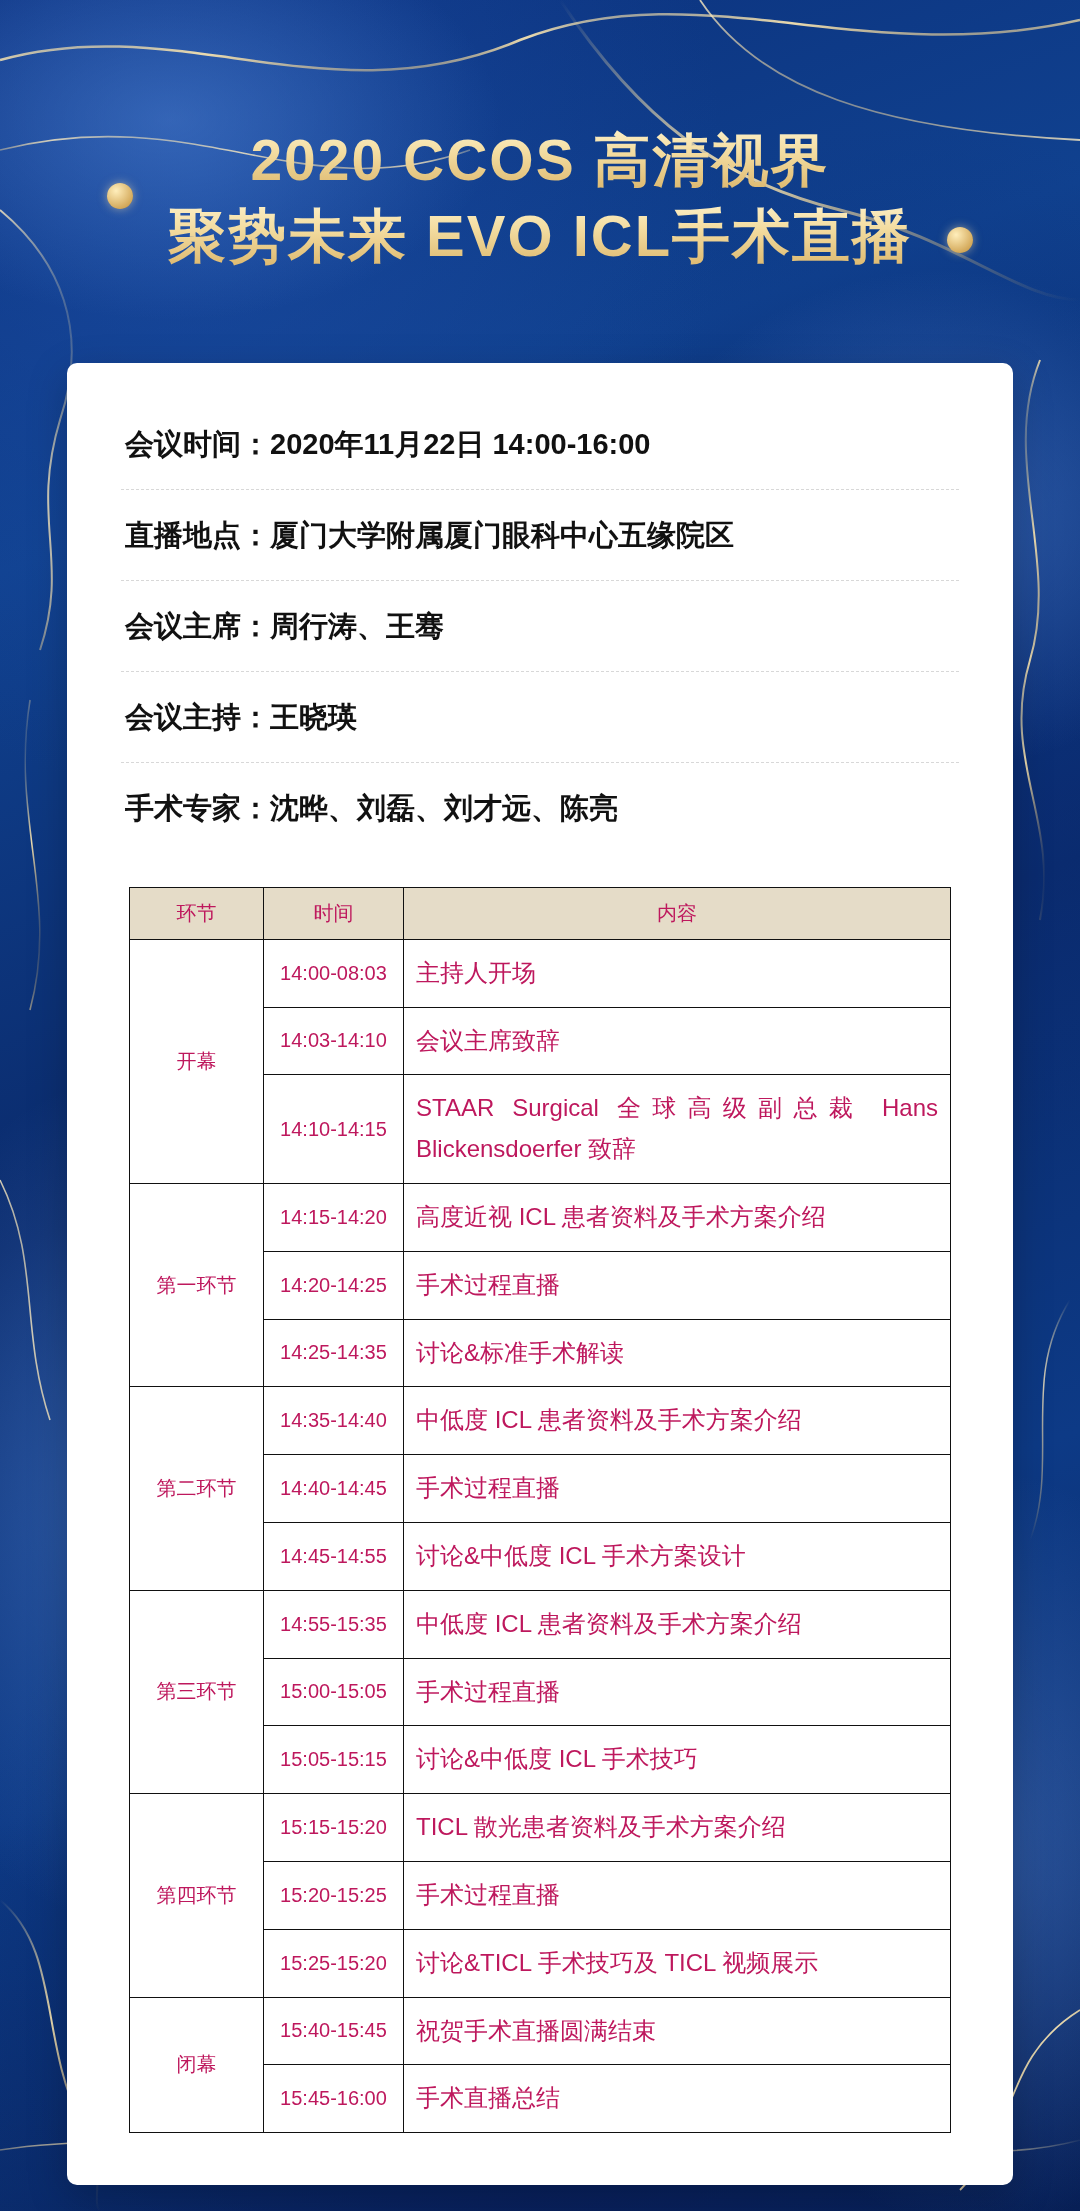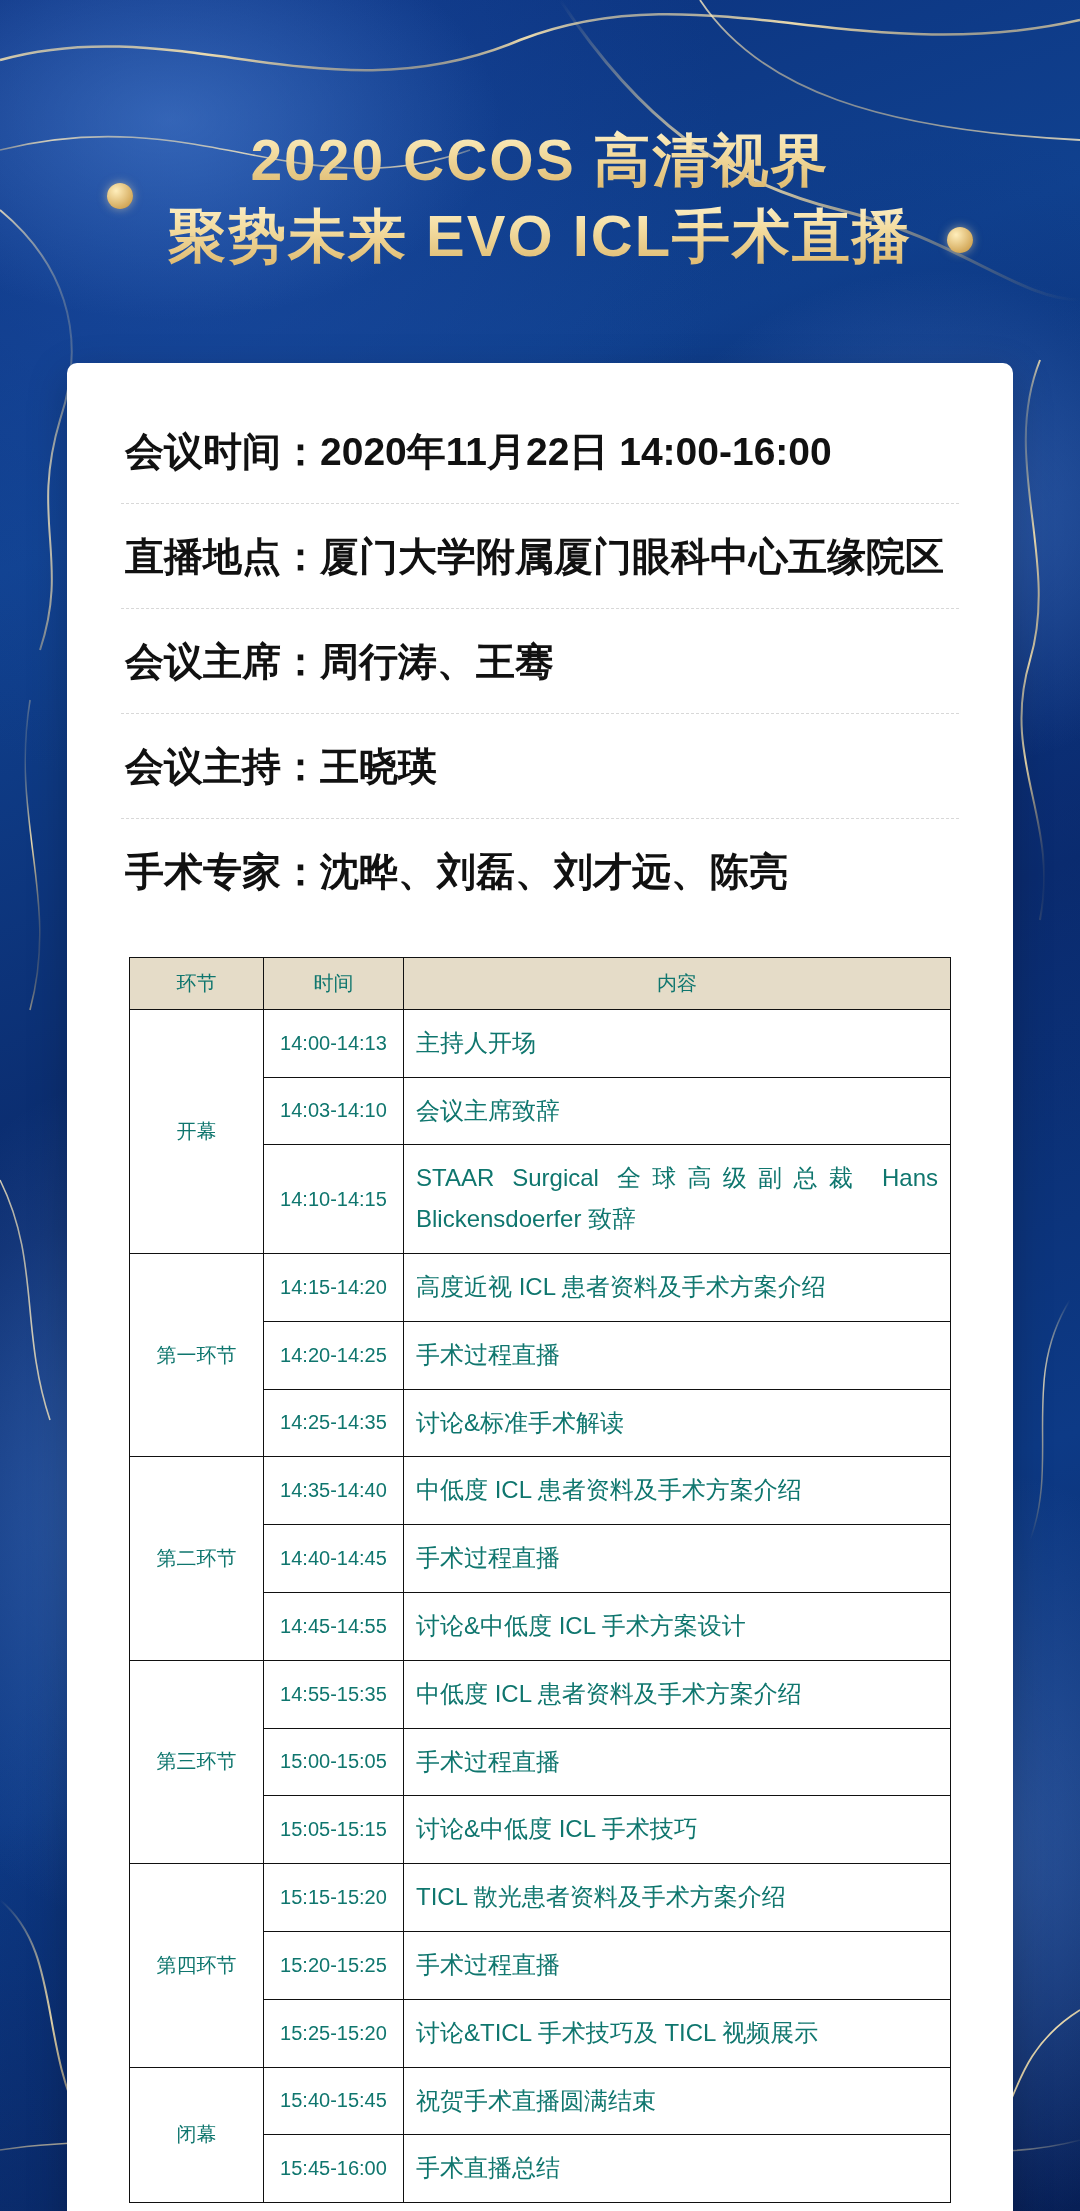--- a/index.html
+++ b/index.html
@@ -68,42 +68,42 @@
     padding: 36px 40px 52px 40px;
     box-shadow: 0 12px 40px rgba(0,0,0,0.22);
   }
 
   .info-list { margin: 0 14px 0 14px; }
   .info-row {
     display: flex;
     align-items: baseline;
     padding: 26px 4px 24px 4px;
     border-bottom: 1px dashed #d8d8d8;
-    font-size: 39px;
+    font-size: 29px;
     color: #1a1a1a;
   }
   .info-row:last-child { border-bottom: none; }
   .info-label { font-weight: bold; white-space: nowrap; color: #111; }
   .info-value { font-weight: bold; color: #111; }
 
   
   .agenda {
     margin: 34px 22px 0 22px;
     border-collapse: collapse;
     width: calc(100% - 44px);
     table-layout: fixed;
   }
   .agenda col.c1 { width: 134px; }
   .agenda col.c2 { width: 140px; }
   .agenda col.c3 { width: auto; }
 
   .agenda th, .agenda td {
     border: 1px solid #111;
     font-size: 19px;
-    color: #0f766e;
+    color: #be185d;
   }
   .agenda thead th {
     background: #e5dcc8;
     font-weight: normal;
     height: 50px;
     text-align: center;
     font-size: 20px;
   }
   .agenda td.sect {
     text-align: center;
@@ -211,21 +211,21 @@
       <thead>
         <tr>
           <th>环节</th>
           <th>时间</th>
           <th>内容</th>
         </tr>
       </thead>
       <tbody id="agenda-body">
           <tr>
             <td class="sect" rowspan="3">开幕</td>
-            <td class="time">14:00-14:13</td>
+            <td class="time">14:00-08:03</td>
             <td class="topic">主持人开场</td>
           </tr>
           <tr>
             <td class="time">14:03-14:10</td>
             <td class="topic">会议主席致辞</td>
           </tr>
           <tr>
             <td class="time">14:10-14:15</td>
             <td class="topic justify">STAAR Surgical 全球高级副总裁 Hans Blickensdoerfer 致辞</td>
           </tr>

